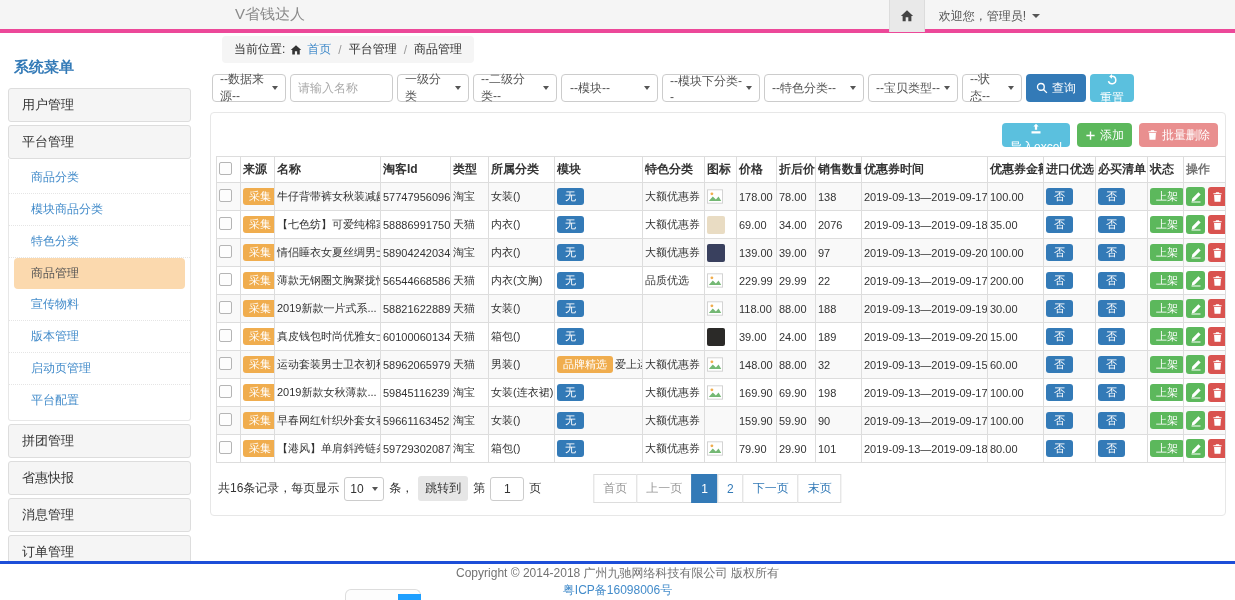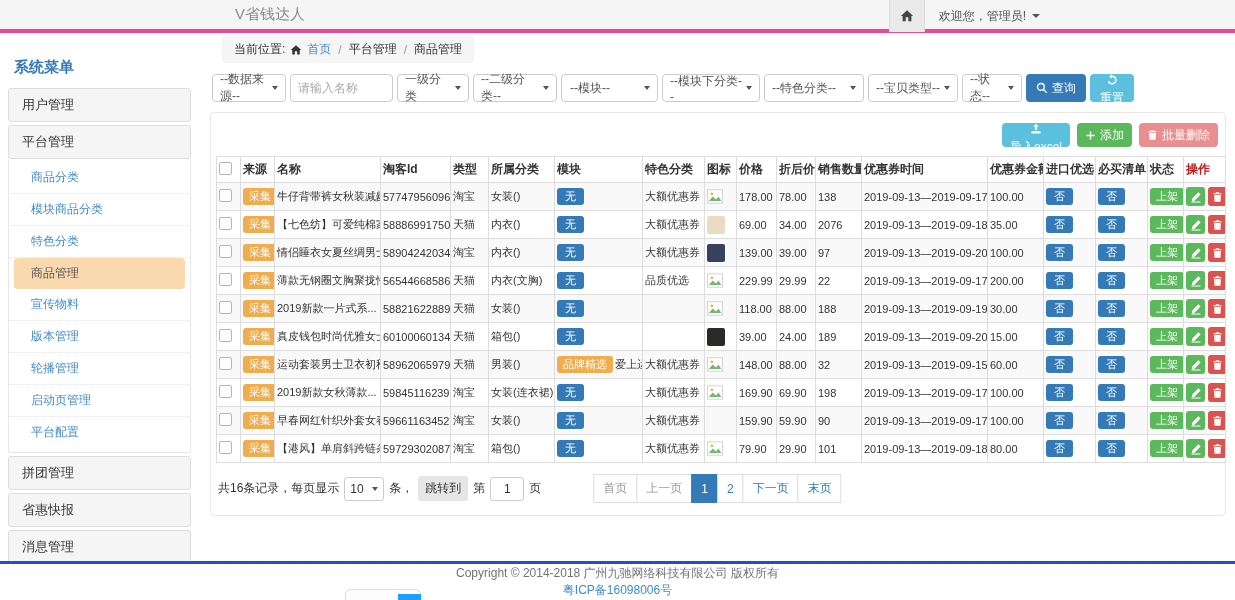--- a/index.html
+++ b/index.html
@@ -48,21 +48,21 @@
   .btn-success { background:#5cb85c; }
   .btn-pink { background:#e98f8f; }
 
   .panel-box { border:1px solid #e7e7e7; border-radius:4px; margin-top:10px; padding:10px 5px 14px; }
   .actions { display:flex; justify-content:flex-end; gap:7px; padding-right:2px; margin-bottom:9px; }
   .actions .btn { height:24px; font-size:12px; padding:0 8px; }
 
   table.grid { width:100%; border-collapse:collapse; table-layout:fixed; font-size:11px; color:#333; text-align:left; }
   table.grid th, table.grid td { border:1px solid #ddd; padding:4px 2px; white-space:nowrap; overflow:hidden; height:26px; }
   table.grid th { font-size:12px; font-weight:bold; background:#fff; }
-  table.grid th.op-head { color:#b91c1c; }
+  table.grid th.op-head { color:#737373; }
   table.grid tbody tr:nth-child(odd) { background:#f9f9f9; }
   .cb { width:13px; height:13px; border:1px solid #b5b5b5; border-radius:2px; background:#fdfdfd; display:inline-block; cursor:pointer; }
   .badge { display:inline-block; padding:3px 6px; border-radius:3px; color:#fff; font-size:11px; line-height:1; }
   .badge.orange { background:#f0ad4e; }
   .badge.blue { background:#337ab7; padding:3px 8px; }
   .badge.green { background:#5cb85c; }
   .module-cell { display:inline-flex; align-items:center; gap:2px; }
   .thumb { width:18px; height:18px; display:inline-block; border-radius:2px; vertical-align:middle; }
   .op-btn { width:19px; height:19px; border:none; border-radius:3px; display:inline-flex; align-items:center;
     justify-content:center; cursor:pointer; vertical-align:middle; }
@@ -118,21 +118,20 @@
     <div id="sidebar-menu">
         <div class="side-panel">用户管理</div>
         <div class="side-panel">平台管理</div>
         <div class="submenu">
           <div class="submenu-item">商品分类</div>
           <div class="submenu-item">模块商品分类</div>
           <div class="submenu-item">特色分类</div>
           <div class="submenu-item active">商品管理</div>
           <div class="submenu-item">宣传物料</div>
           <div class="submenu-item">版本管理</div>
-          <div class="submenu-item">轮播管理</div>
           <div class="submenu-item">启动页管理</div>
           <div class="submenu-item">平台配置</div>
         </div>
         <div class="side-panel">拼团管理</div>
         <div class="side-panel">省惠快报</div>
         <div class="side-panel">消息管理</div>
         <div class="side-panel">订单管理</div>
       </div>
   </aside>
 

